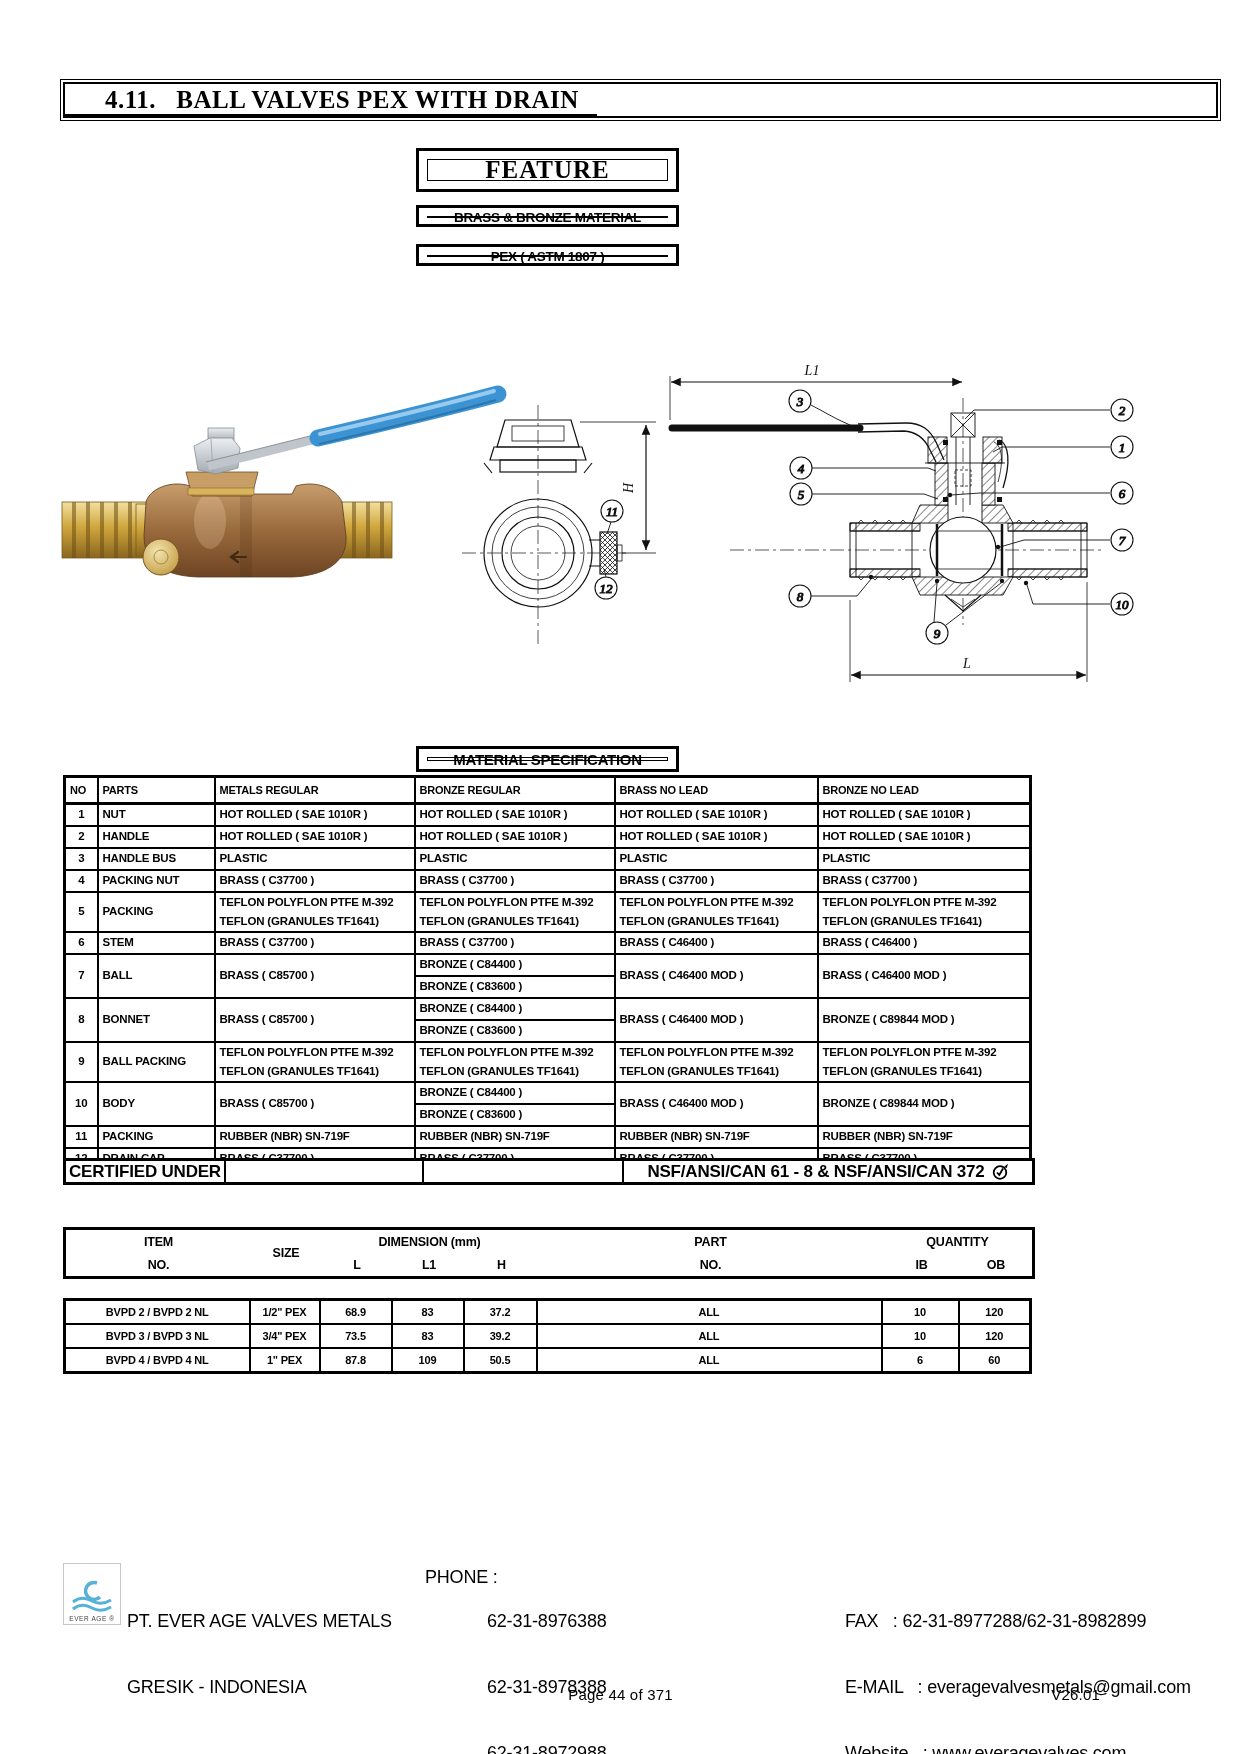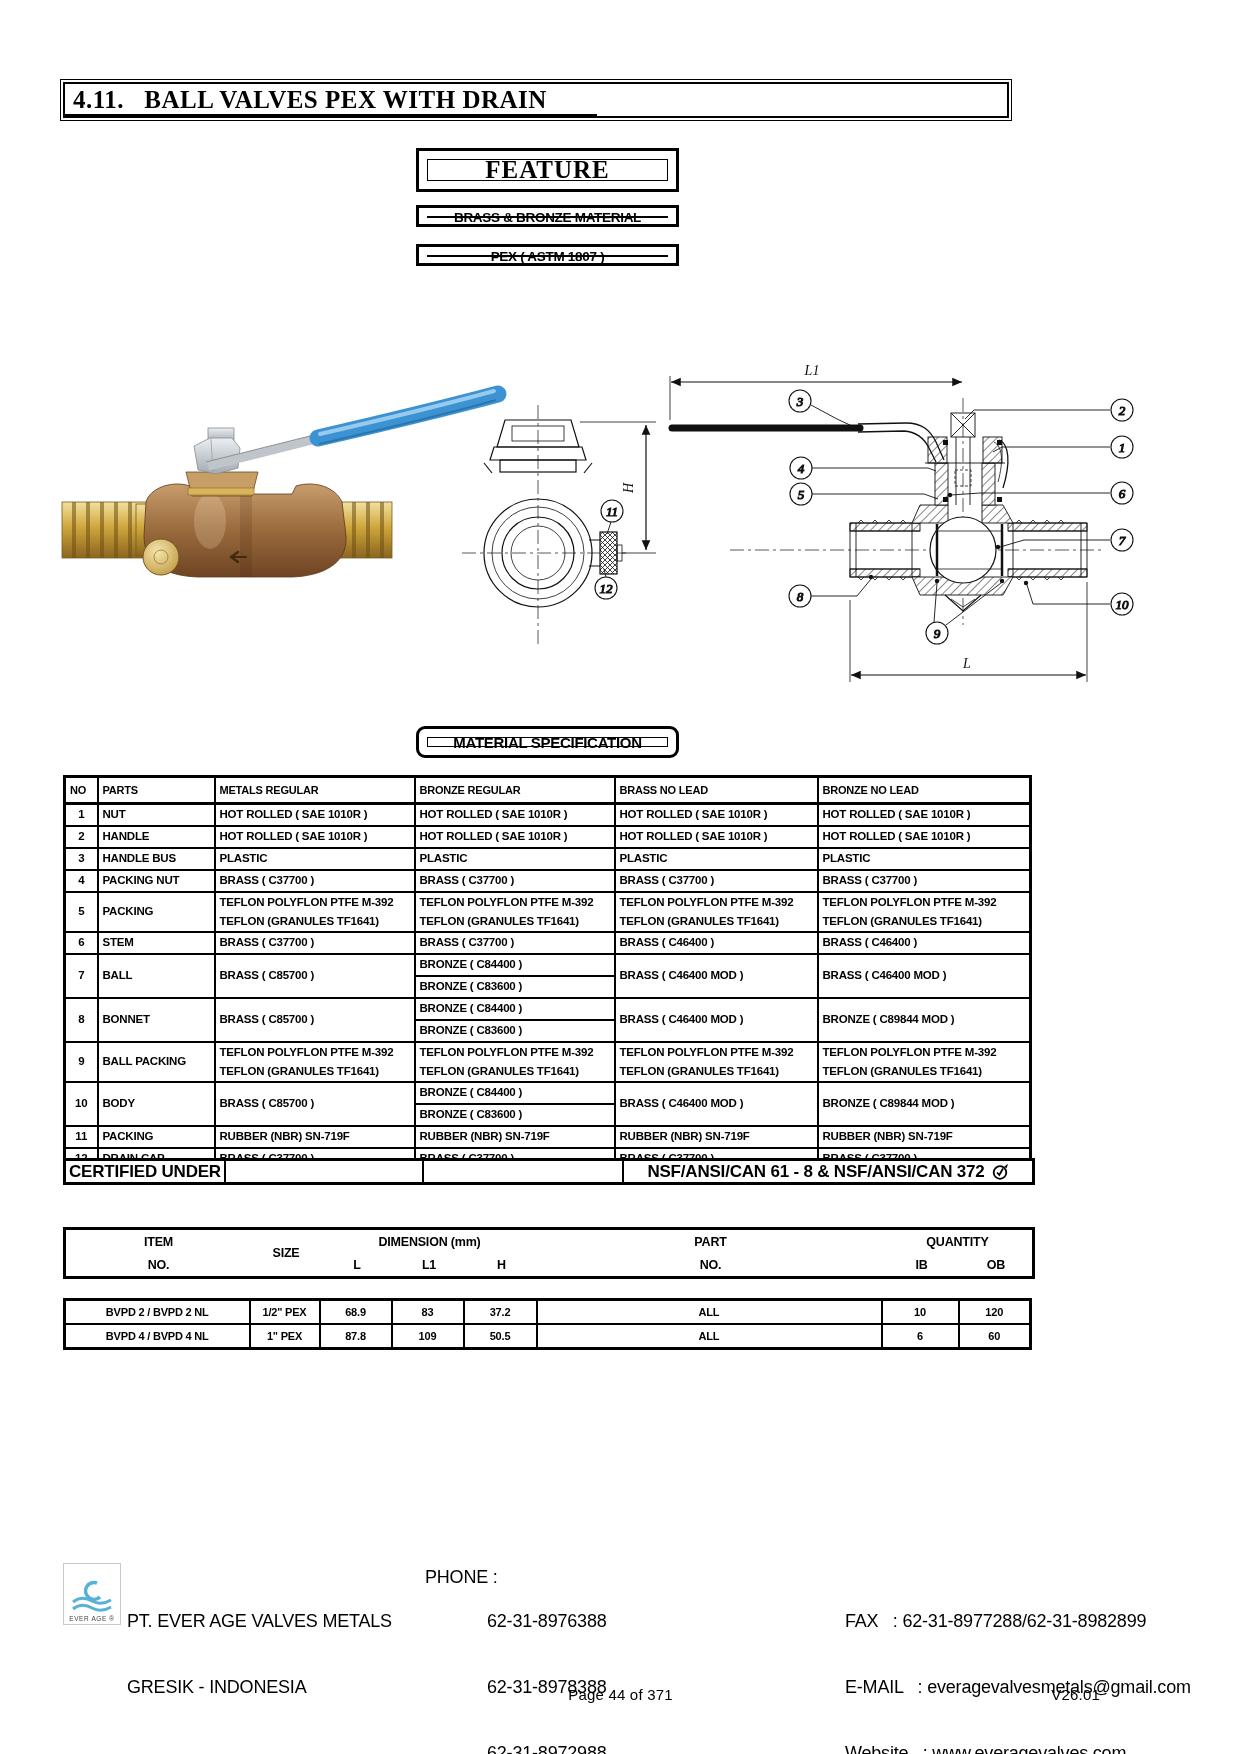--- a/index.html
+++ b/index.html
@@ -1,34 +1,34 @@
 <!DOCTYPE html>
 <html><head>
 <meta charset="utf-8">
 <style>
   html,body{margin:0;padding:0;background:#e8e8e8;}
   .page{position:relative;width:1241px;height:1754px;background:#ffffff;margin:0 auto;
         font-family:"Liberation Sans",sans-serif;color:#000;overflow:hidden;}
   .abs{position:absolute;}
   
-  .title-box{left:63px;top:82px;width:946px;height:36px;border:2.5px solid #000;
+  .title-box{left:63px;top:82px;width:1155px;height:36px;border:2.5px solid #000;
              outline:1px solid #000;outline-offset:2px;box-sizing:border-box;
-             display:flex;align-items:center;}
+             display:flex;align-items:center;padding-left:32px;}
   .title-text{font-family:"Liberation Serif",serif;font-weight:bold;font-size:25px;
               letter-spacing:0.5px;padding-left:8px;white-space:pre;}
   .title-underline{left:65px;top:114px;width:532px;height:2.5px;background:#000;}
   .dbox{border:3px solid #000;padding:8px;box-sizing:border-box;background:#fff;}
   .dbox .in{border:1px solid #000;width:100%;height:100%;box-sizing:border-box;
             display:flex;align-items:center;justify-content:center;}
   .feature-box{left:416px;top:148px;width:263px;height:44px;}
   .feature-text{font-family:"Liberation Serif",serif;font-weight:bold;font-size:25px;letter-spacing:1px;}
   .sub-box1{left:416px;top:205px;width:263px;height:16px;}
   .sub-box2{left:416px;top:244px;width:263px;height:20px;}
   .sub-text{font-weight:bold;font-size:13.5px;letter-spacing:-0.3px;}
-  .spec-box{left:416px;top:726px;width:263px;height:32px;border-radius:9px;}
+  .spec-box{left:416px;top:746px;width:263px;height:26px;}
   .spec-text{font-weight:bold;font-size:15px;letter-spacing:-0.3px;}
   
   .mat-table{left:63px;top:775px;border-collapse:collapse;table-layout:fixed;
              border:3px solid #000;background:#fff;}
   .mat-table td,.mat-table th{border:2px solid #000;font-size:11.5px;font-weight:bold;
              letter-spacing:-0.2px;padding:0 4px;vertical-align:middle;overflow:hidden;
              white-space:nowrap;line-height:1.15;}
   .mat-table th{text-align:left;font-size:11px;height:24px;border-bottom:3px solid #000;margin-top:14px;}
   .mat-table td{height:20px;}
   .mat-table td.c{text-align:center;padding:0;}
@@ -551,20 +551,30 @@
         <td>BVPD 2 / BVPD 2 NL</td>
         <td>1/2" PEX</td>
         <td>68.9</td>
         <td>83</td>
         <td>37.2</td>
         <td>ALL</td>
         <td>10</td>
         <td>120</td>
       </tr>
       <tr>
+        <td>BVPD 3 / BVPD 3 NL</td>
+        <td>3/4" PEX</td>
+        <td>73.5</td>
+        <td>83</td>
+        <td>39.2</td>
+        <td>ALL</td>
+        <td>10</td>
+        <td>120</td>
+      </tr>
+      <tr>
         <td>BVPD 4 / BVPD 4 NL</td>
         <td>1" PEX</td>
         <td>87.8</td>
         <td>109</td>
         <td>50.5</td>
         <td>ALL</td>
         <td>6</td>
         <td>60</td>
       </tr>
     </tbody>

